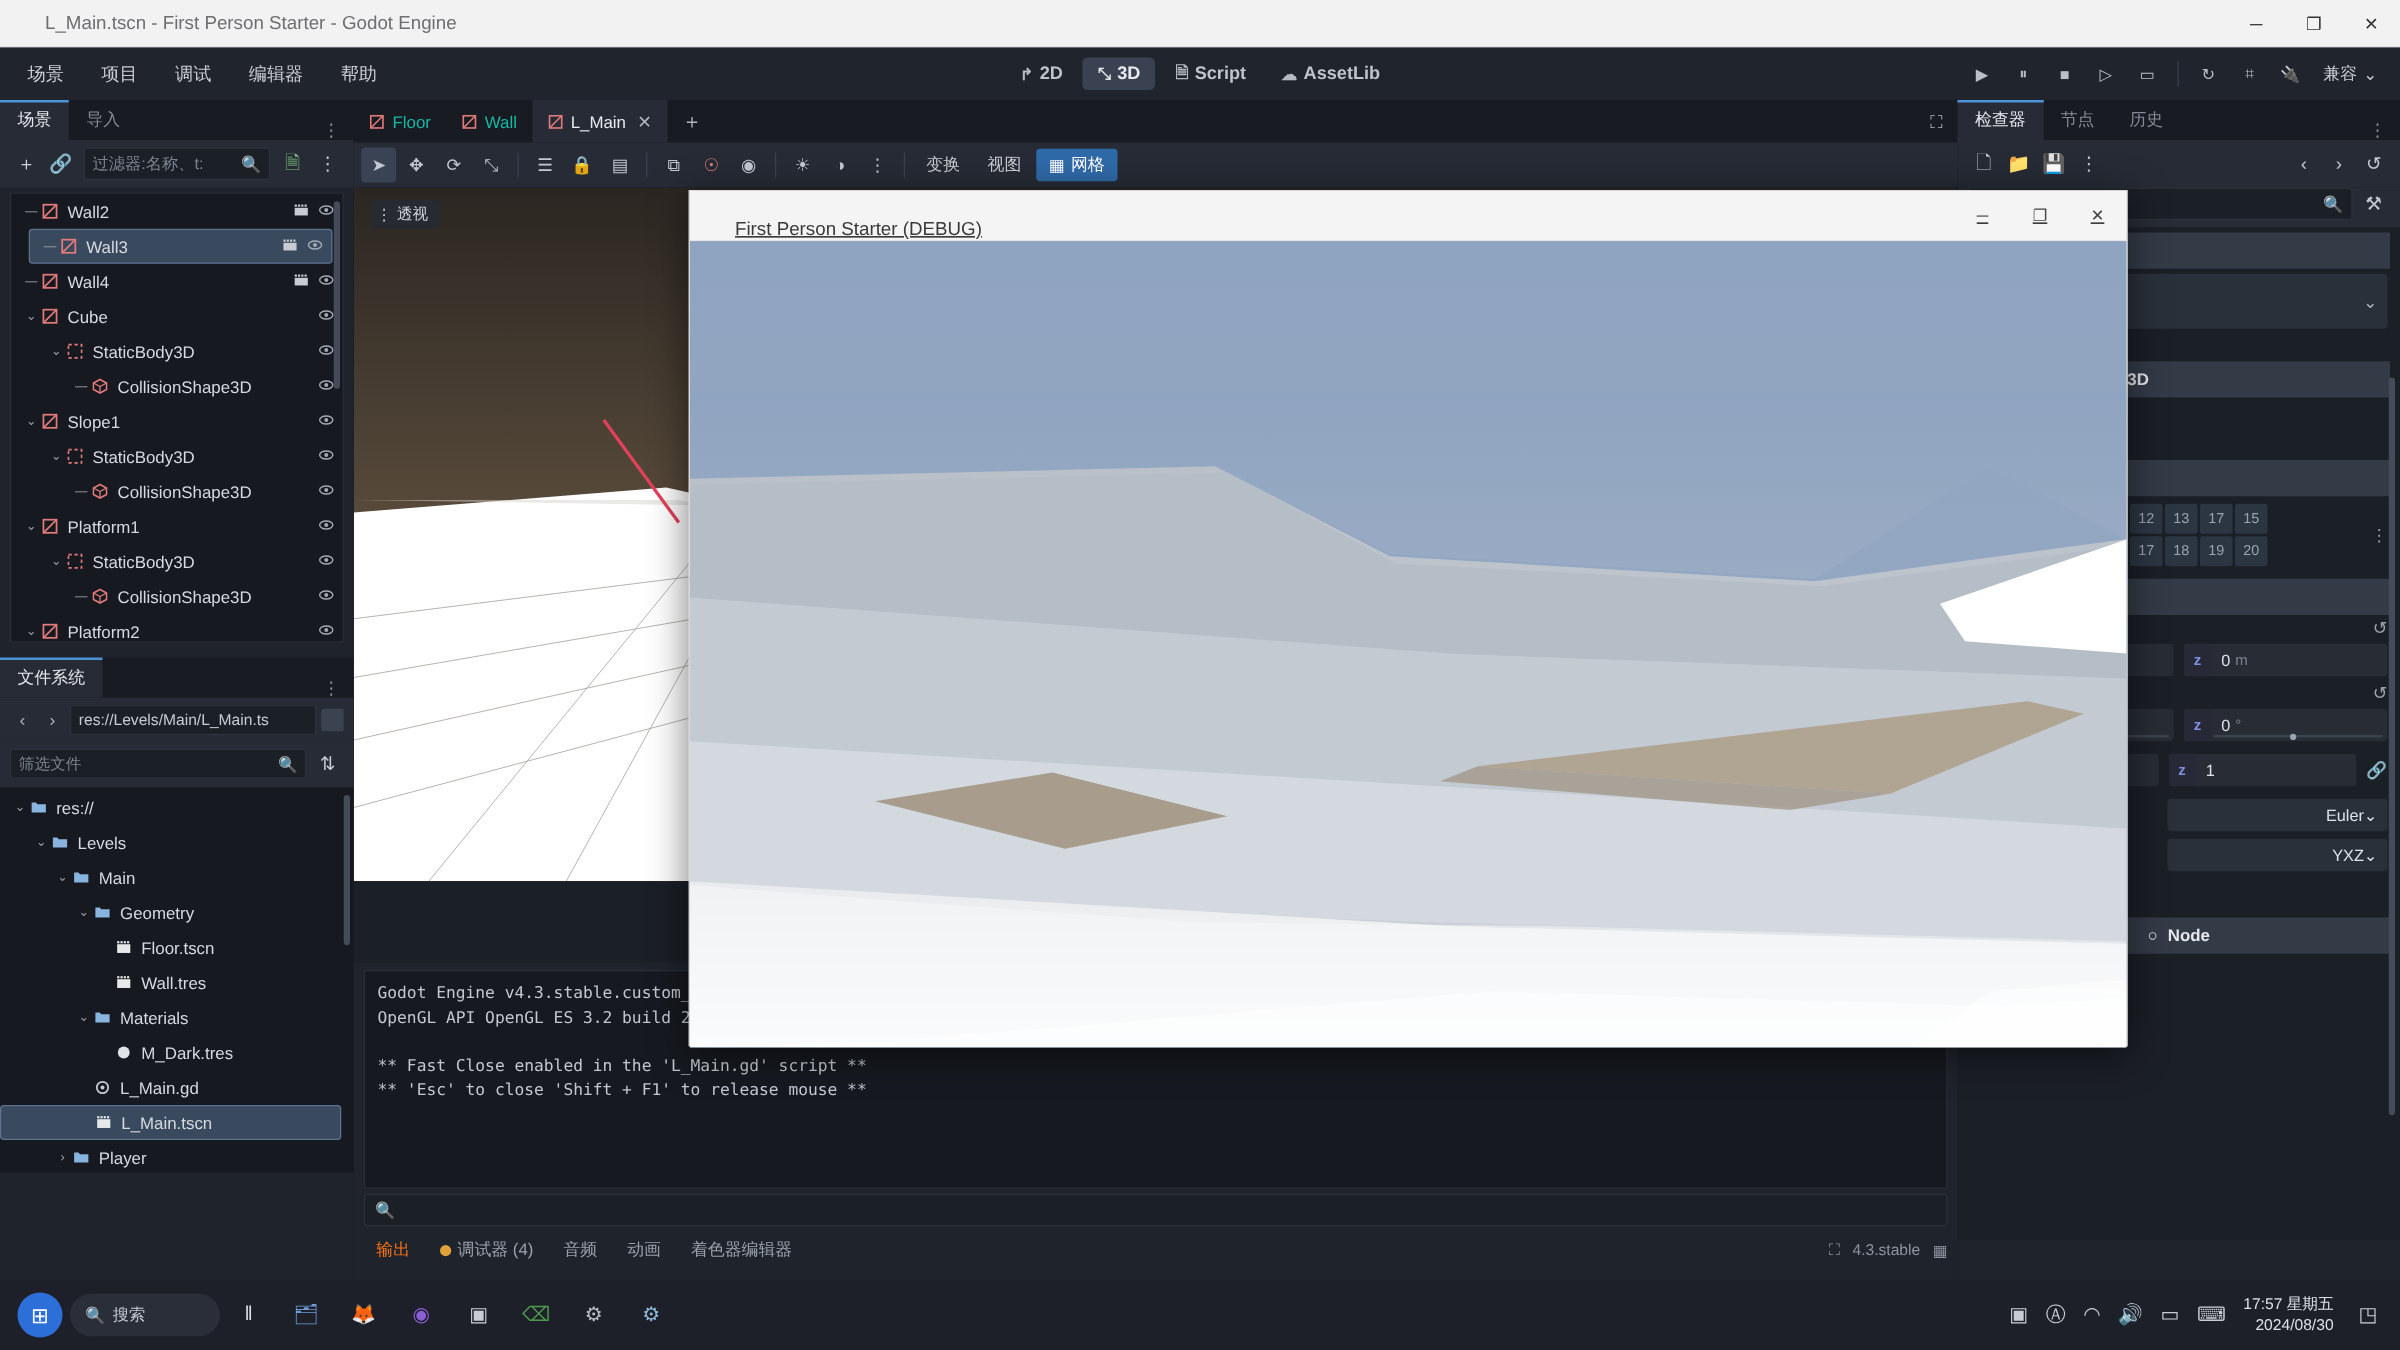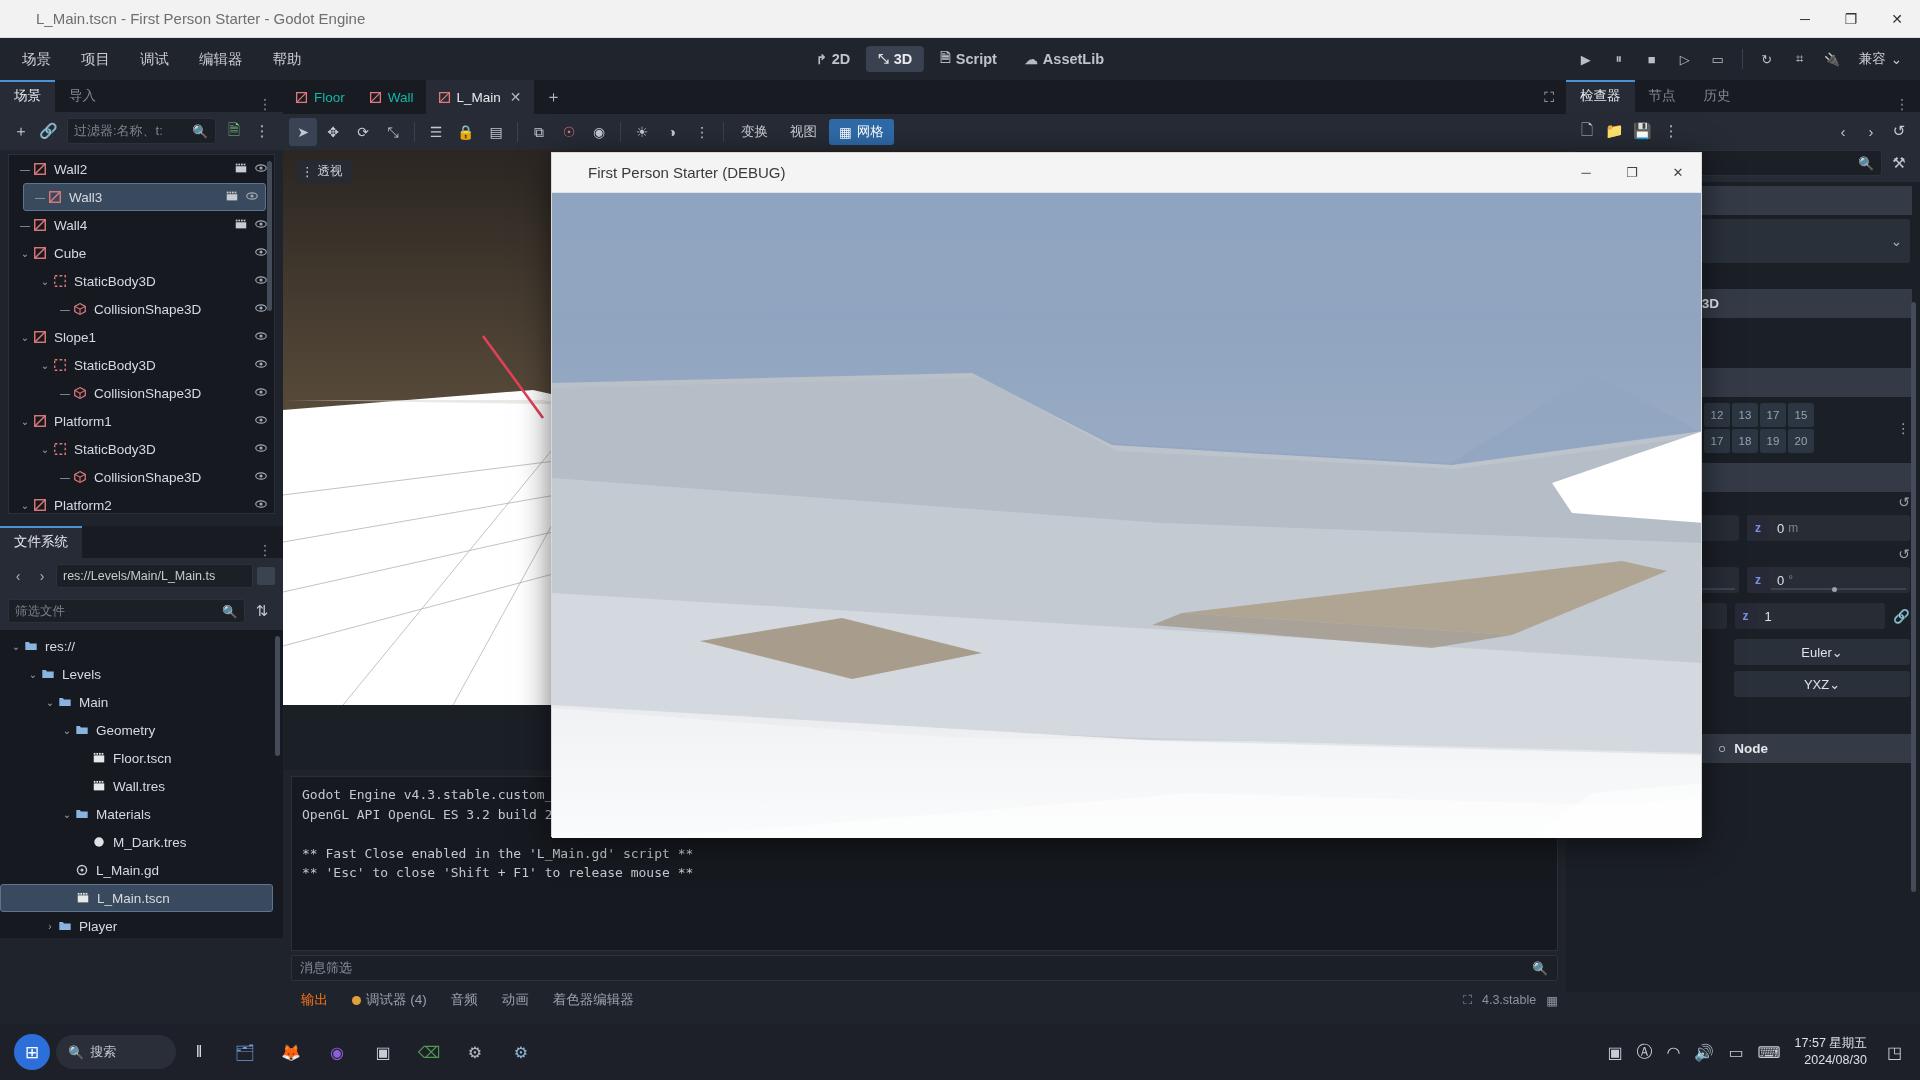--- a/index.html
+++ b/index.html
@@ -200,33 +200,33 @@
   .slider-knob { position:absolute; width:5px; height:5px; border-radius:50%; background:#9aa2ae; bottom:1px; }
   .reset-icon { color:#9aa1ab; font-size:14px; }
   .layer-grid { display:flex; flex-direction:column; gap:2px; }
   .layer-row { display:flex; gap:2px; }
   .layer-cell {
     width:26px; height:24px; background:#2c3642; color:#9aa3af; font-size:11.5px;
     display:flex; align-items:center; justify-content:center; border-radius:2px;
   }
   .dd {
     flex:1; background:#2a303a; border-radius:3px; height:26px; display:flex; align-items:center;
-    justify-content:center; padding:0 8px; color:#dfe3e9; font-size:13px;
+    justify-content:flex-end; padding:0 8px; color:#dfe3e9; font-size:13px;
   }
   .chk { width:14px; height:14px; background:#3c4350; border-radius:2px; }
   .fold-row { display:flex; align-items:center; gap:6px; padding:6px 10px; font-size:13.5px; color:#d4d8de; font-weight:700; }
 
   
   .game-window {
     position:absolute; left:551px; top:152px; width:1151px; height:685px;
     background:#f4f4f4; box-shadow:0 6px 30px rgba(0,0,0,.55);
     border:1px solid #d8d8d8; z-index:50;
   }
   .gw-title {
-    height:40px; background:#f4f4f4; display:flex; align-items:center; border-bottom:1px solid #e4e4e4;
+    height:40px; background:#f4f4f4; display:flex; align-items:flex-end; border-bottom:1px solid #e4e4e4;text-decoration:underline;
   }
   .gw-title-text { margin-left:36px; font-size:15px; color:#3a3a3a; }
   .gw-btns { margin-left:auto; display:flex; }
   .gw-btn { width:46px; height:39px; display:flex; align-items:center; justify-content:center; color:#444; font-size:13px; }
   .gw-canvas { position:relative; width:100%; height:645px; overflow:hidden; background:#8497b4; }
 
   
   .taskbar {
     position:absolute; left:0; top:1024px; width:1920px; height:56px; background:#1d2029;
     display:flex; align-items:center; padding:0 8px;
@@ -816,21 +816,20 @@
     </div>
   </div>
 
   <div class="console-area">
     <div class="console-body">Godot Engine v4.3.stable.custom_bu
 OpenGL API OpenGL ES 3.2 build 23
 
 ** Fast Close enabled in the 'L_Main.gd' script **
 ** 'Esc' to close 'Shift + F1' to release mouse **</div>
     <div class="msg-filter">
-      <span style="flex:1">消息筛选</span>
       <span>🔍</span>
     </div>
     <div class="bottom-tabs">
       <div class="btab active">输出</div>
       <div class="btab">
         <span class="warn-dot"></span>
         <span>调试器 (4)</span>
       </div>
       <div class="btab">音频</div>
       <div class="btab">动画</div>

